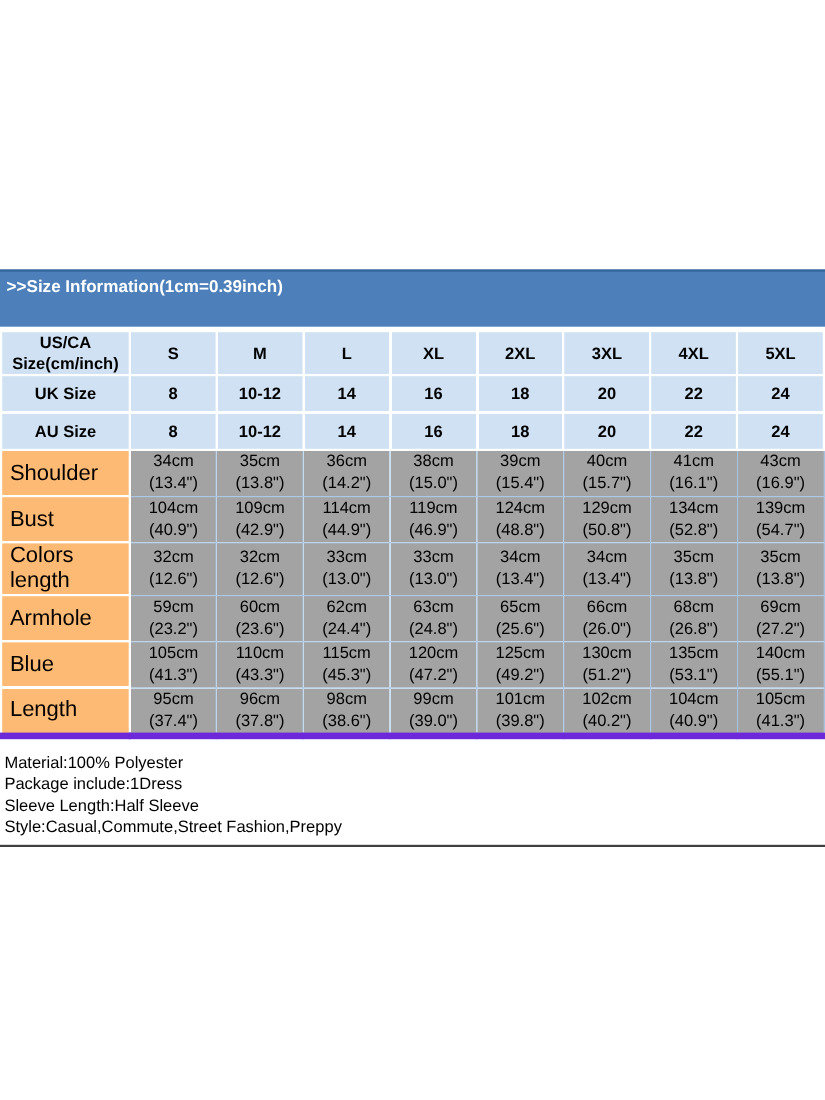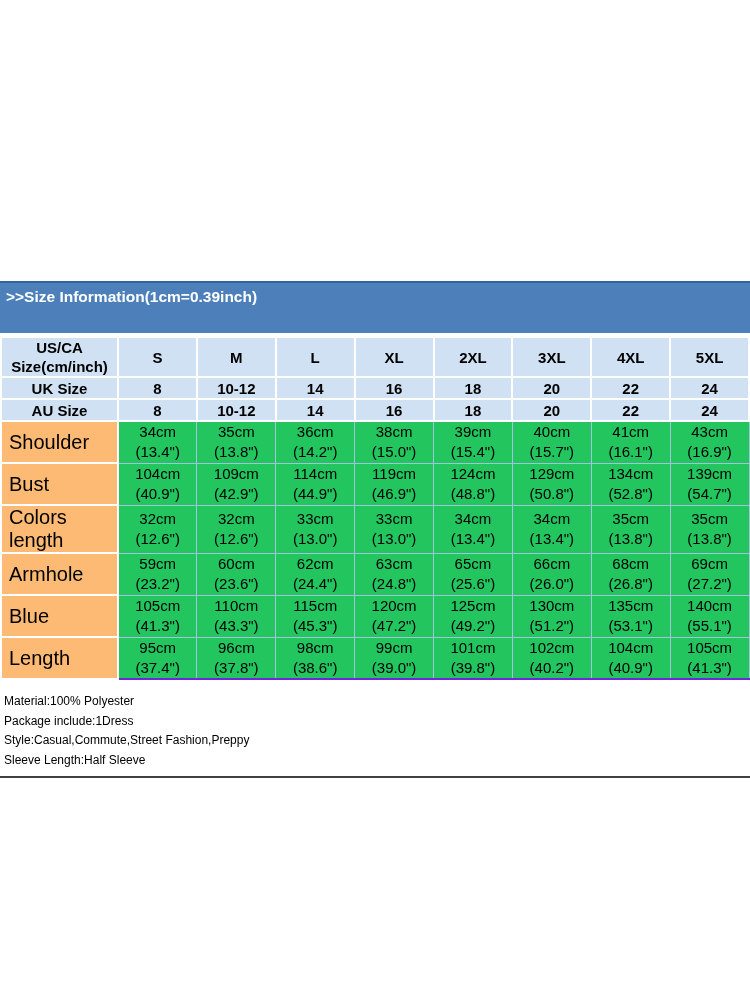--- a/index.html
+++ b/index.html
@@ -18,65 +18,64 @@
     border-top: 2px solid #33659c;
     height: 50px;
     box-sizing: content-box;
     color: #ffffff;
     font-weight: bold;
     font-size: 15.5px;
     line-height: 22px;
     padding: 3px 0 0 6px;
     box-sizing: border-box;
     height: 52px;
-    margin-top: 36px;
   }
 
   table.size-table {
     width: 750px;
     border-collapse: collapse;
     table-layout: fixed;
     margin-top: 3px;
-    border-bottom: 2px solid #6d28d9;
+    border-bottom: 6px solid #6d28d9;
     font-size: 15px;
   }
   table.size-table th, table.size-table td {
     padding: 0;
     text-align: center;
     vertical-align: middle;
     overflow: hidden;
   }
   .head-cell {
     background: #cfe1f2;
     font-weight: bold;
     border: 2px solid #ffffff;
     color: #000000;
   }
   tr.r-main  { height: 40px; }
-  tr.r-size  { height: 22px; }
+  tr.r-size  { height: 34px; }
   tr.r-meas  { height: 42px; }
   .corner-line { line-height: 19px; }
   .label-cell {
     background: #fdba74;
     border: 2px solid #ffffff;
     text-align: left !important;
     padding-left: 7px !important;
     font-weight: normal;
     font-size: 20px;
   }
   .data-cell {
-    background: #22c55e;
+    background: #a3a3a3;
     border: 1px solid #a5c3e1;
     line-height: 20px;
     margin-left: 36px;
   }
   .details {
     margin-top: 12px;
     padding-left: 4px;
-    font-size: 12px;
+    font-size: 15px;
     line-height: 19.5px;
   }
   .bottom-rule {
     margin-top: 6px;
     border-top: 2px solid #404040;
     width: 750px;
   }
 </style>
 </head>
 <body>
@@ -349,19 +348,19 @@
             <div>105cm</div>
             <div>(41.3")</div>
           </td>
         </tr>
       </tbody>
   </table>
 
   <div class="details" id="details-block">
       <div class="detail-line">Material:100% Polyester</div>
       <div class="detail-line">Package include:1Dress</div>
+      <div class="detail-line">Sleeve Length:Half Sleeve</div>
       <div class="detail-line">Style:Casual,Commute,Street Fashion,Preppy</div>
-      <div class="detail-line">Sleeve Length:Half Sleeve</div>
     </div>
 
   <div class="bottom-rule"></div>
 
 </div>
 
 </body></html>

